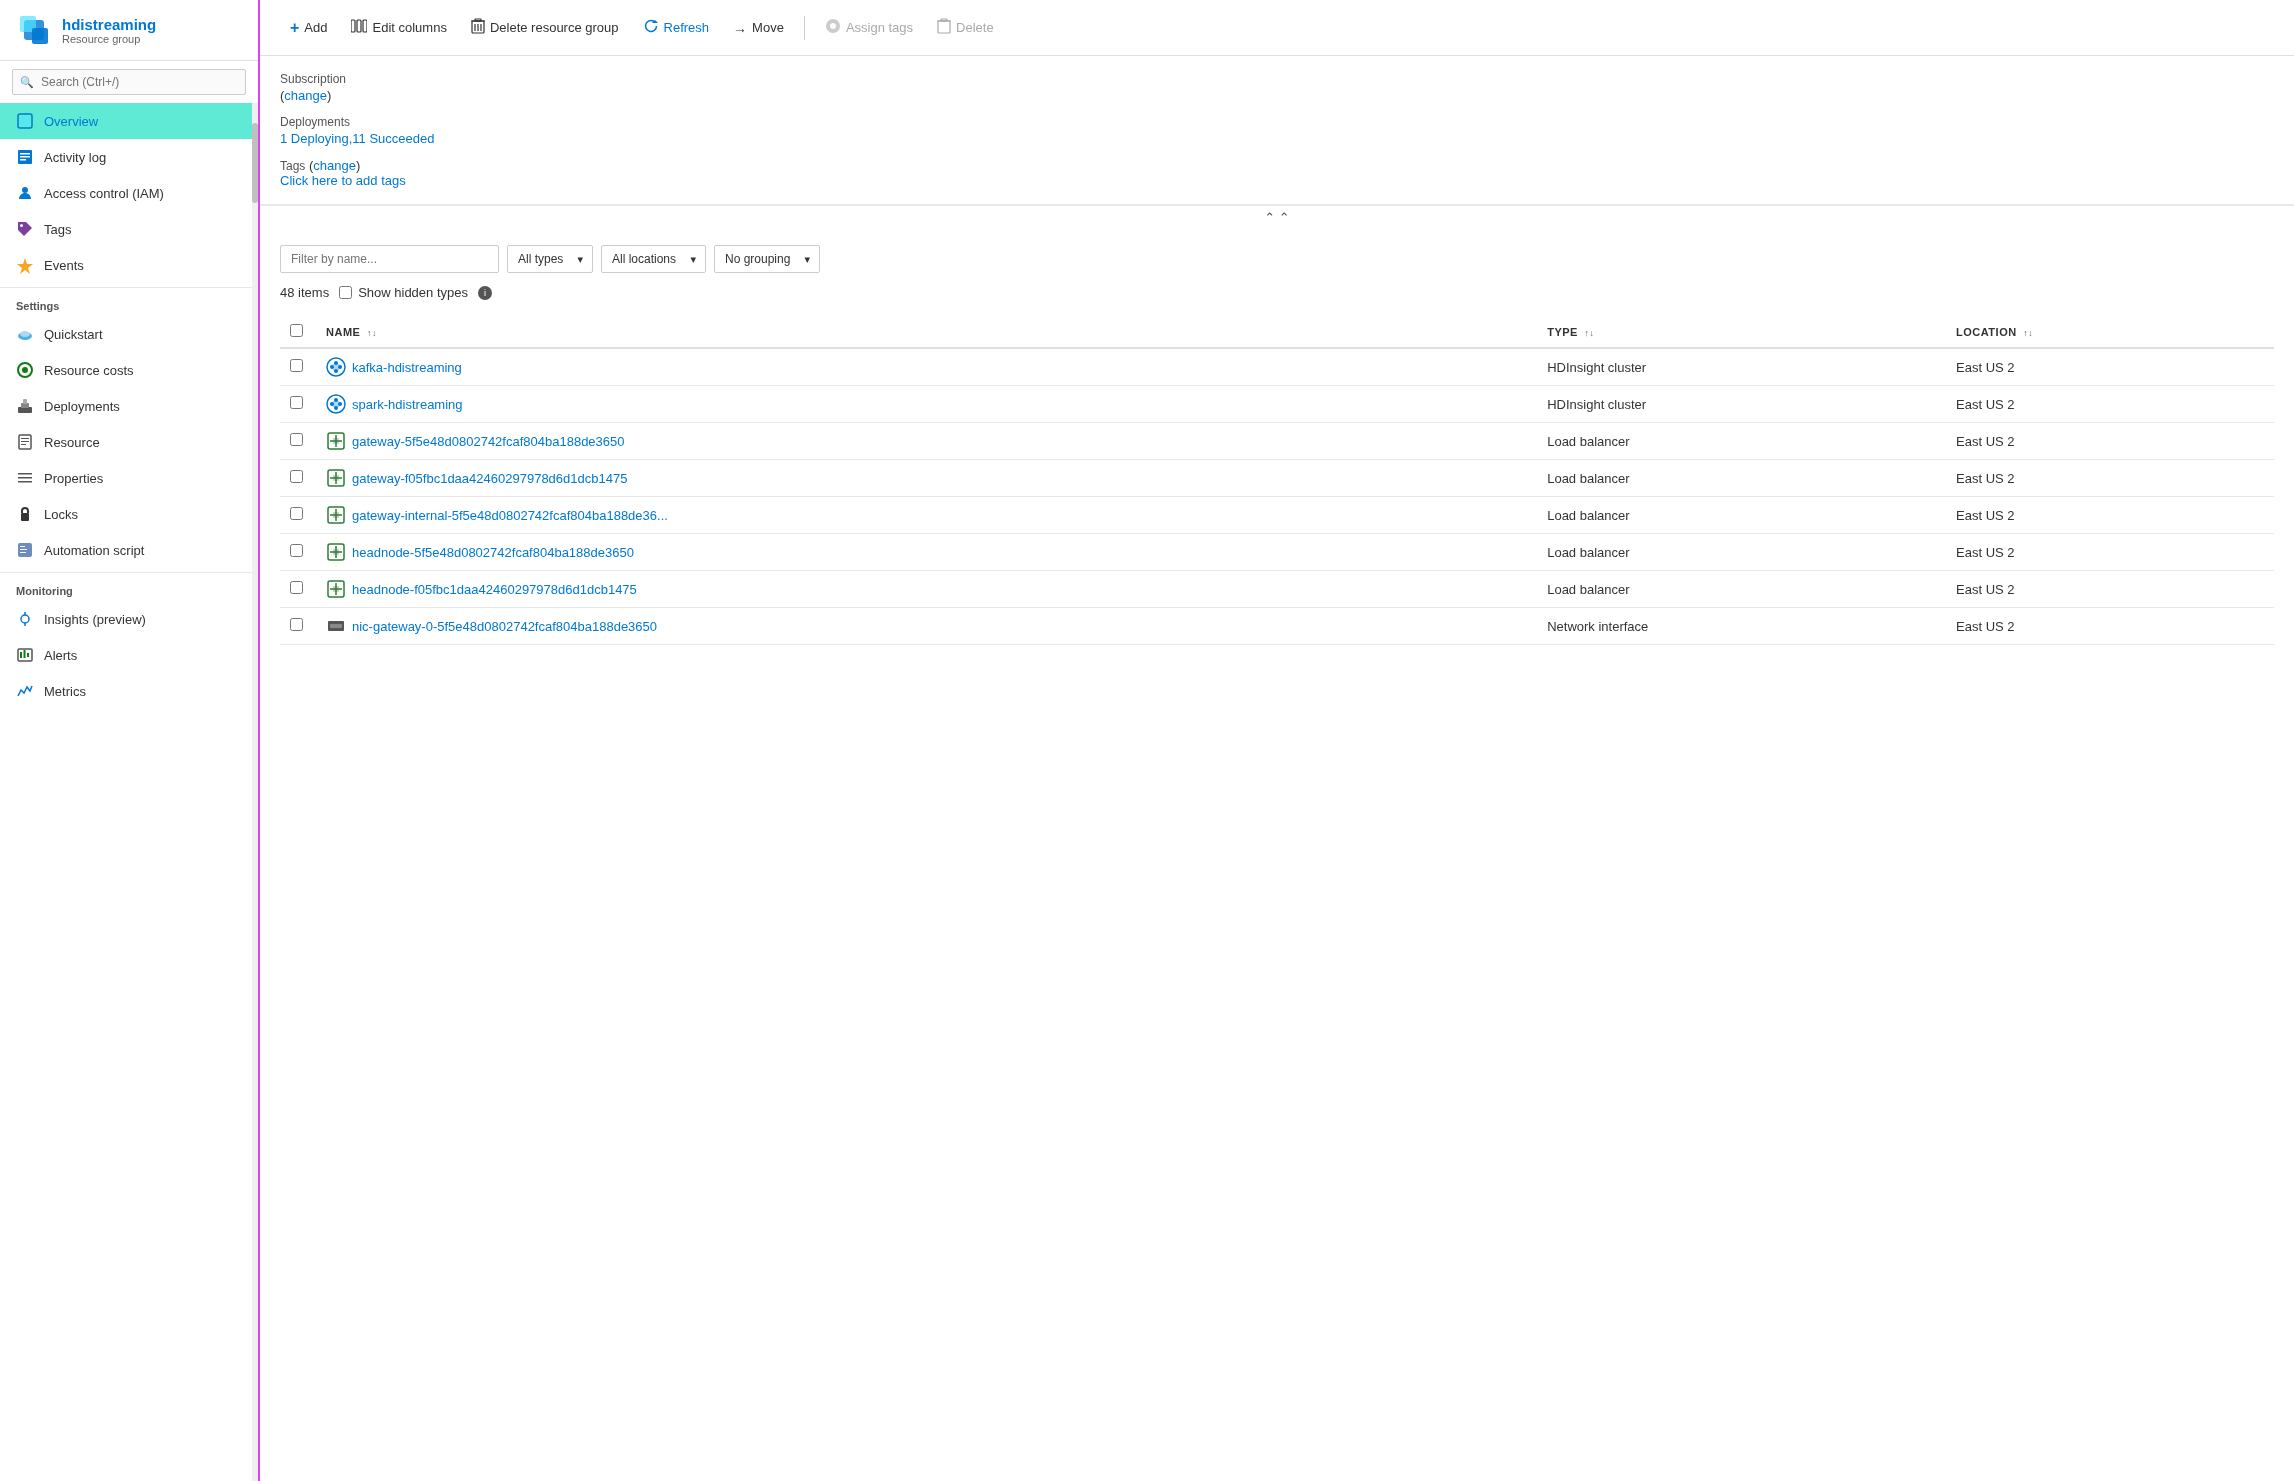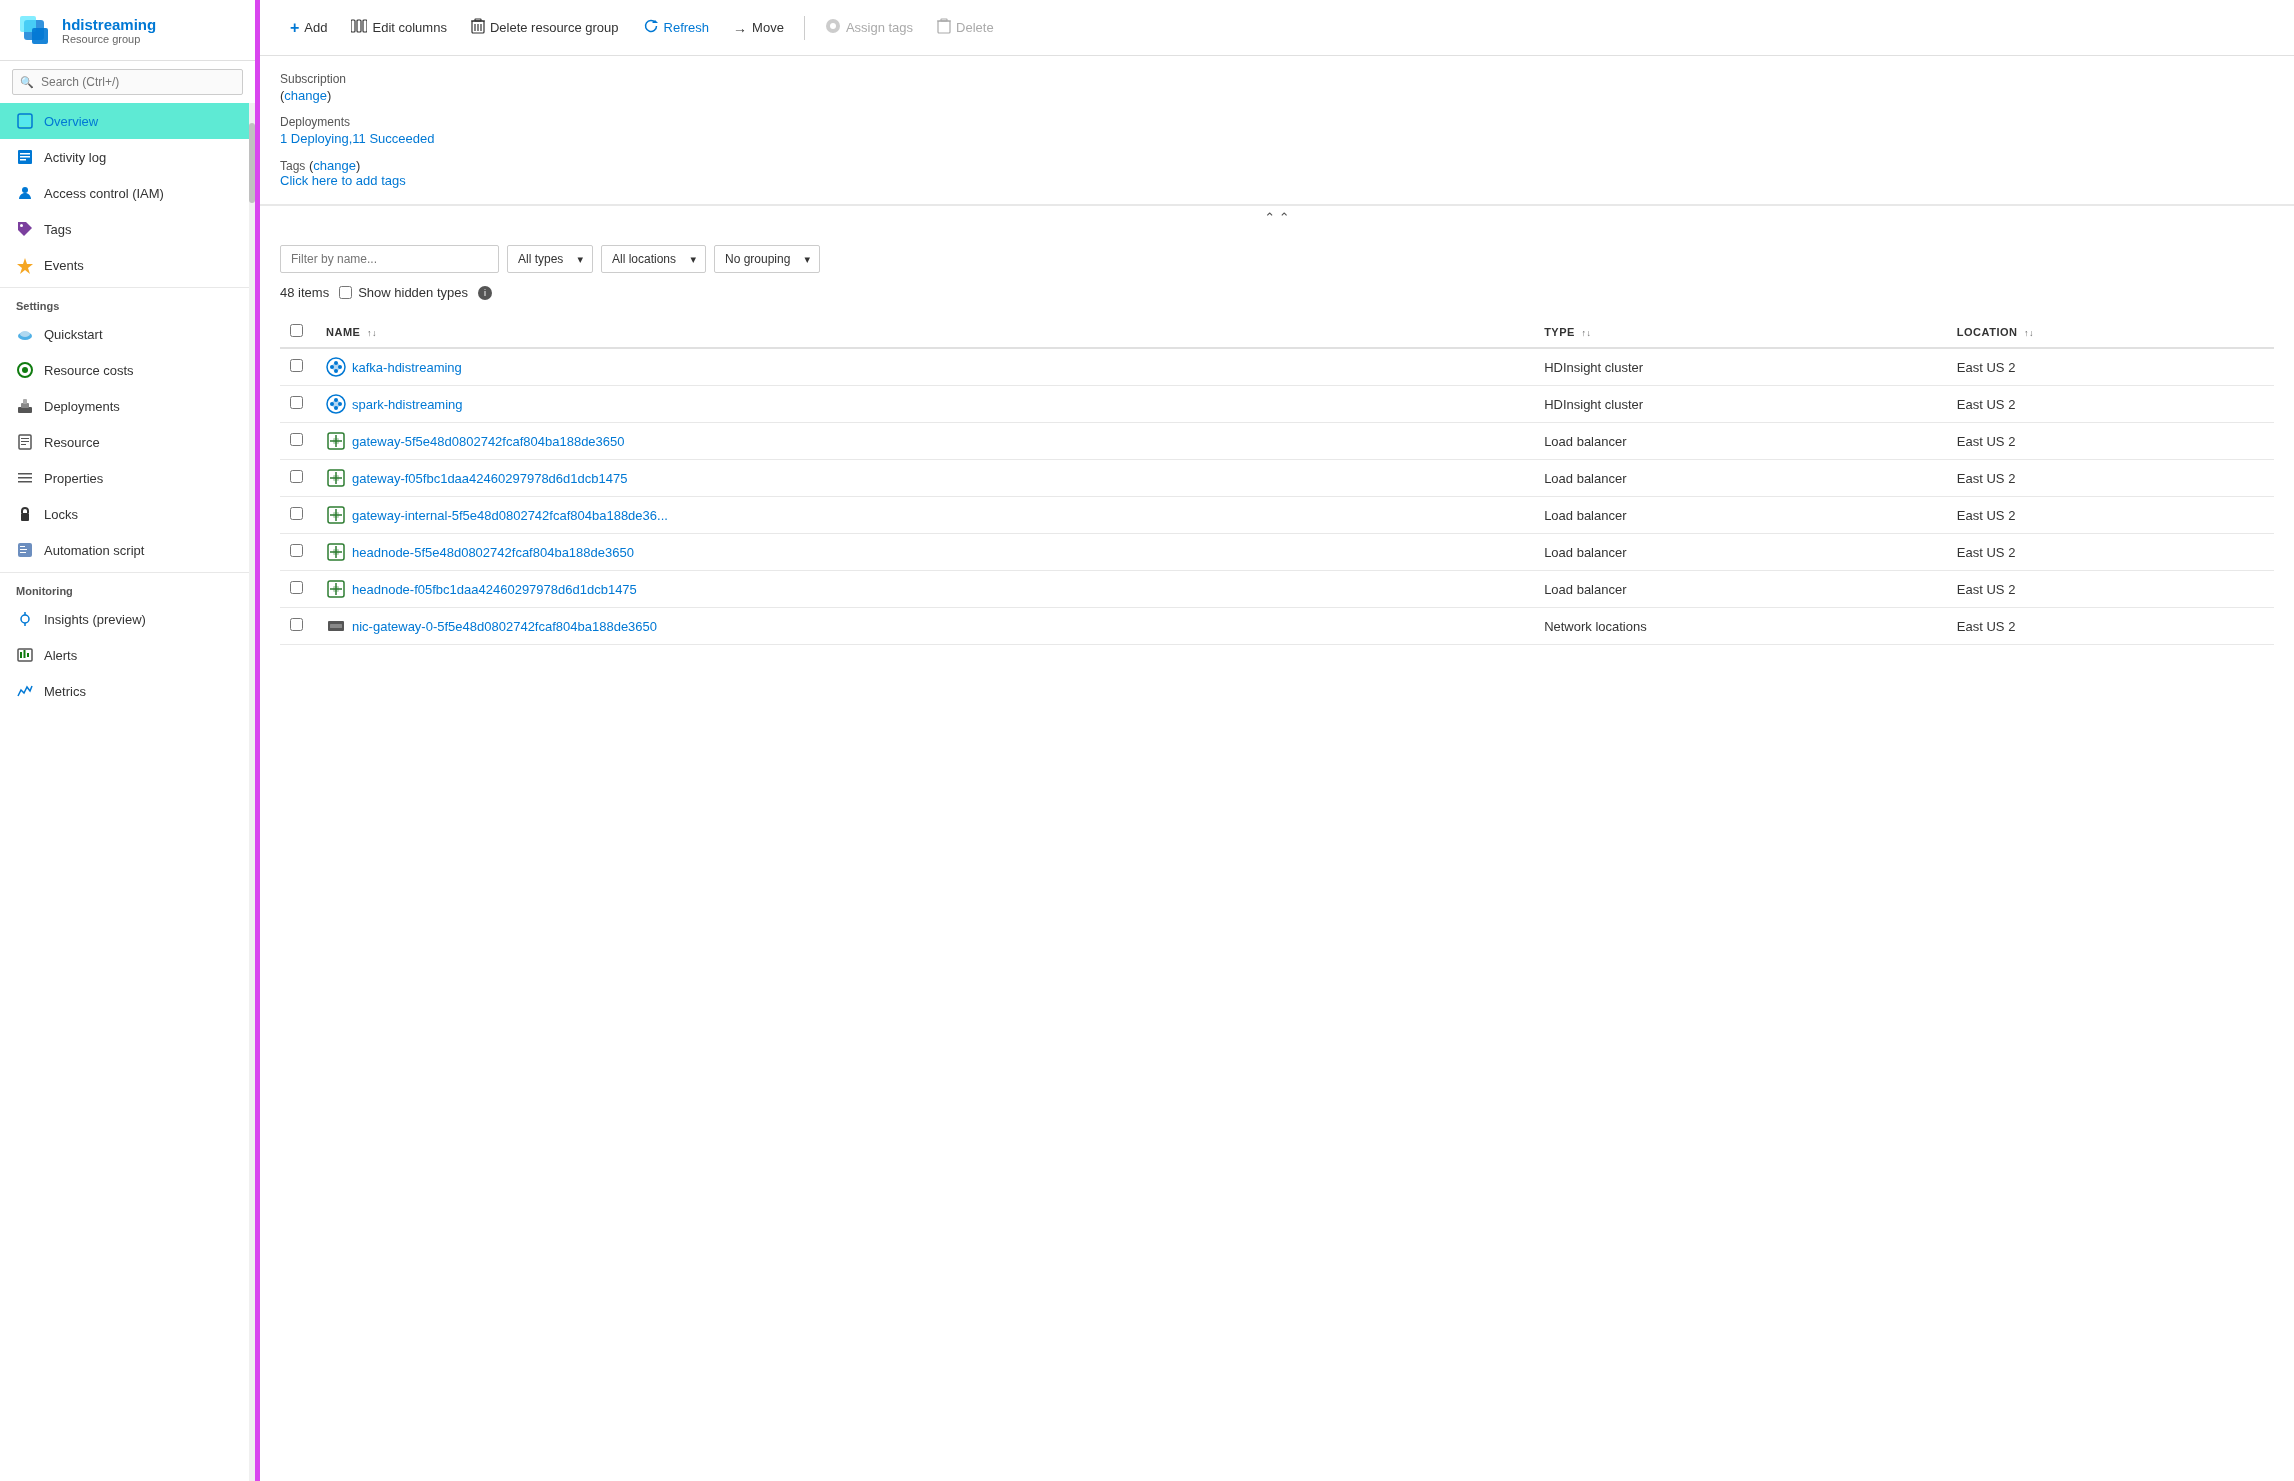--- a/index.html
+++ b/index.html
@@ -1,19 +1,19 @@
 <!DOCTYPE html>
 <html><head>
   <meta charset="utf-8">
   <style>
     * { box-sizing: border-box; margin: 0; padding: 0; }
     body { font-family: 'Segoe UI', sans-serif; font-size: 13px; color: #333; background: #fff; display: flex; height: 100vh; overflow: hidden; }
 
     
-    .sidebar { width: 260px; min-width: 260px; background: #fff; border-right: 5px solid #d946ef; display: flex; flex-direction: column; overflow-y: auto; }
+    .sidebar { width: 260px; min-width: 260px; background: #fff; border-right: 2px solid #d946ef; display: flex; flex-direction: column; overflow-y: auto; }
     .sidebar-header { padding: 12px 16px; display: flex; align-items: center; gap: 10px; border-bottom: 1px solid #e0e0e0; }
     .sidebar-logo { width: 36px; height: 36px; }
     .sidebar-title { font-size: 15px; font-weight: 600; color: #0078d4; }
     .sidebar-subtitle { font-size: 11px; color: #666; }
     .sidebar-search { padding: 8px 12px; }
     .sidebar-search input { width: 100%; padding: 5px 10px 5px 28px; border: 1px solid #ccc; border-radius: 2px; font-size: 12px; background: #fafafa; color: #666; }
     .search-wrap { position: relative; }
     .search-wrap::before { content: '🔍'; position: absolute; left: 8px; top: 50%; transform: translateY(-50%); font-size: 11px; color: #888; pointer-events: none; }
     .sidebar-nav { flex: 1; }
     .nav-item { display: flex; align-items: center; gap: 10px; padding: 9px 16px; cursor: pointer; color: #333; font-size: 13px; }
@@ -537,19 +537,19 @@
       <div class="name-cell">
         <span class="resource-icon">
                   <svg width="20" height="20" viewBox="0 0 20 20">
                     <rect x="2" y="5" width="16" height="10" rx="1" fill="#555"></rect>
                     <rect x="4" y="8" width="12" height="4" rx="0.5" fill="#888"></rect>
                   </svg>
                 </span>
         <a class="resource-link">nic-gateway-0-5f5e48d0802742fcaf804ba188de3650</a>
       </div>
     </td>
-    <td>Network locations</td>
+    <td>Network interface</td>
     <td>East US 2</td>
   </tr>
         </tbody>
     </table>
   </div>
 </div>
 
 </body></html>

